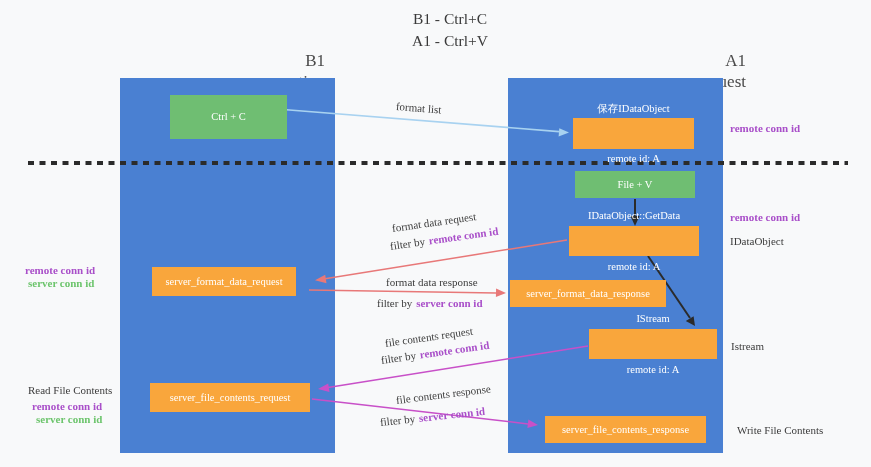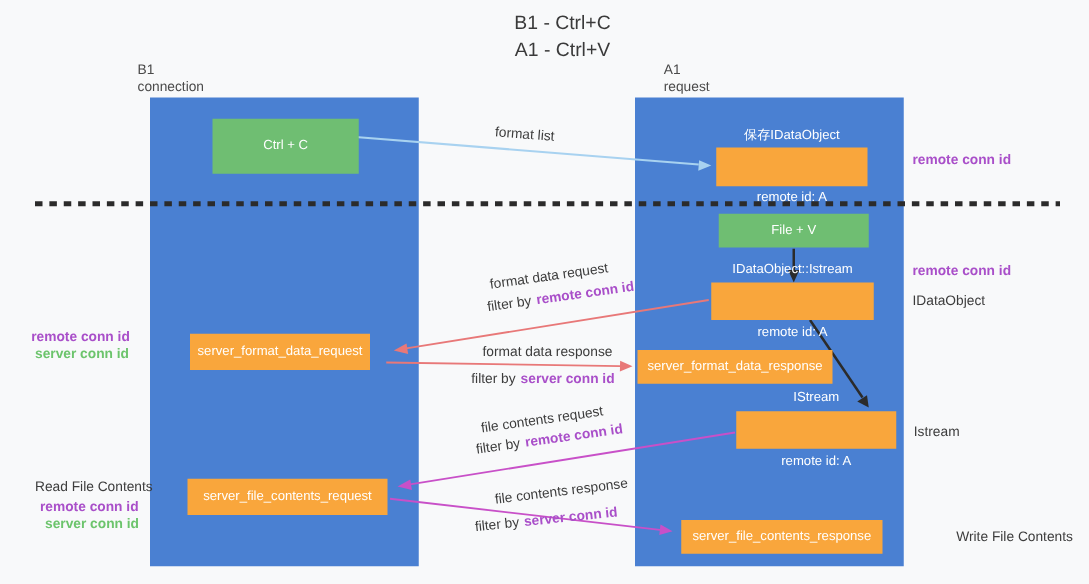--- a/index.html
+++ b/index.html
@@ -1,26 +1,26 @@
 <!DOCTYPE html>
 <html style="--column-blue: #4a80d2; --box-orange: #f9a63c; --box-green: #6fbe72; --arrow-blue: #a8d2f0; --arrow-red: #e87878; --arrow-magenta: #c850c8; --arrow-black: #2b2b2b; --text-purple: #a94fc9; --text-green: #6cc46c;"><head>
 <meta charset="utf-8">
 <style>
   html,body { margin:0; padding:0; background:#f8f9fa; }
   .canvas {
     position:relative; width:871px; height:467px; overflow:hidden;
-    font-family:Liberation Sans, sans-serif; background:#f8f9fa;
+    font-family:Liberation Serif, serif; background:#f8f9fa;
   }
   .title {
     position:absolute; left:300px; top:8px; width:300px;
     text-align:center; font-size:15.5px; line-height:1.45; color:#3a3a3a;
   }
   .col-header {
-    position:absolute; width:215px; text-align:left;
-    font-size:11px; line-height:1.25; color:#4a4a4a;
+    position:absolute; width:215px; text-align:right;
+    font-size:17px; line-height:1.25; color:#4a4a4a;
   }
   .column { position:absolute; top:78px; width:215px; height:375px; background:var(--column-blue); }
   .node {
     position:absolute; display:flex; flex-direction:column; align-items:center; justify-content:center;
     color:#fff; font-size:10.5px; line-height:1.25; text-align:center; white-space:nowrap;
   }
   .orange { background:var(--box-orange);gap:37px; }
   .green  { background:var(--box-green); }
   .elabel { position:absolute; font-size:11px; color:#3c3c3c; white-space:nowrap; transform-origin:left center; }
   .purple { color:var(--text-purple); font-weight:bold; }
@@ -91,21 +91,21 @@
     <span>Ctrl + C</span>
   </div>
   <div class="node orange" style="left:573px; top:118px; width:121px; height:31px;">
     <span>保存IDataObject</span>
     <span>remote id: A</span>
   </div>
   <div class="node green" style="left:575px; top:171px; width:120px; height:27px;">
     <span>File + V</span>
   </div>
   <div class="node orange" style="left:569px; top:226px; width:130px; height:30px;">
-    <span>IDataObject::Istream</span>
+    <span>IDataObject::GetData</span>
     <span>remote id: A</span>
   </div>
   <div class="node orange" style="left:152px; top:267px; width:144px; height:29px;">
     <span>server_format_data_request</span>
   </div>
   <div class="node orange" style="left:510px; top:280px; width:156px; height:27px;">
     <span>server_format_data_response</span>
   </div>
   <div class="node orange" style="left:589px; top:329px; width:128px; height:30px;">
     <span>IStream</span>
@@ -137,21 +137,21 @@
 
   <div class="elabel" style="left:396px; top:394px; transform:rotate(-7deg);">file contents response</div>
   <div class="elabel" style="left:380px; top:416px; transform:rotate(-6deg);">
     <span>filter by</span><span class="purple filter-gap">server conn id</span>
   </div>
 
   <div class="side purple" style="left:730px; top:122px; font-weight:bold;">remote conn id</div>
   <div class="side purple" style="left:730px; top:211px; font-weight:bold;">remote conn id</div>
   <div class="side" style="left:730px; top:235px;">IDataObject</div>
   <div class="side" style="left:731px; top:340px;">Istream</div>
-  <div class="side" style="left:737px; top:424px;margin-left:28px;">Write File Contents</div>
+  <div class="side" style="left:737px; top:424px;">Write File Contents</div>
 
   <div class="side purple" style="left:25px; top:264px; font-weight:bold;">remote conn id</div>
   <div class="side greent" style="left:28px; top:277px; font-weight:bold;">server conn id</div>
   <div class="side" style="left:28px; top:384px;">Read File Contents</div>
   <div class="side purple" style="left:32px; top:400px; font-weight:bold;">remote conn id</div>
   <div class="side greent" style="left:36px; top:413px; font-weight:bold;">server conn id</div>
 
 </div>
 
 </body></html>

